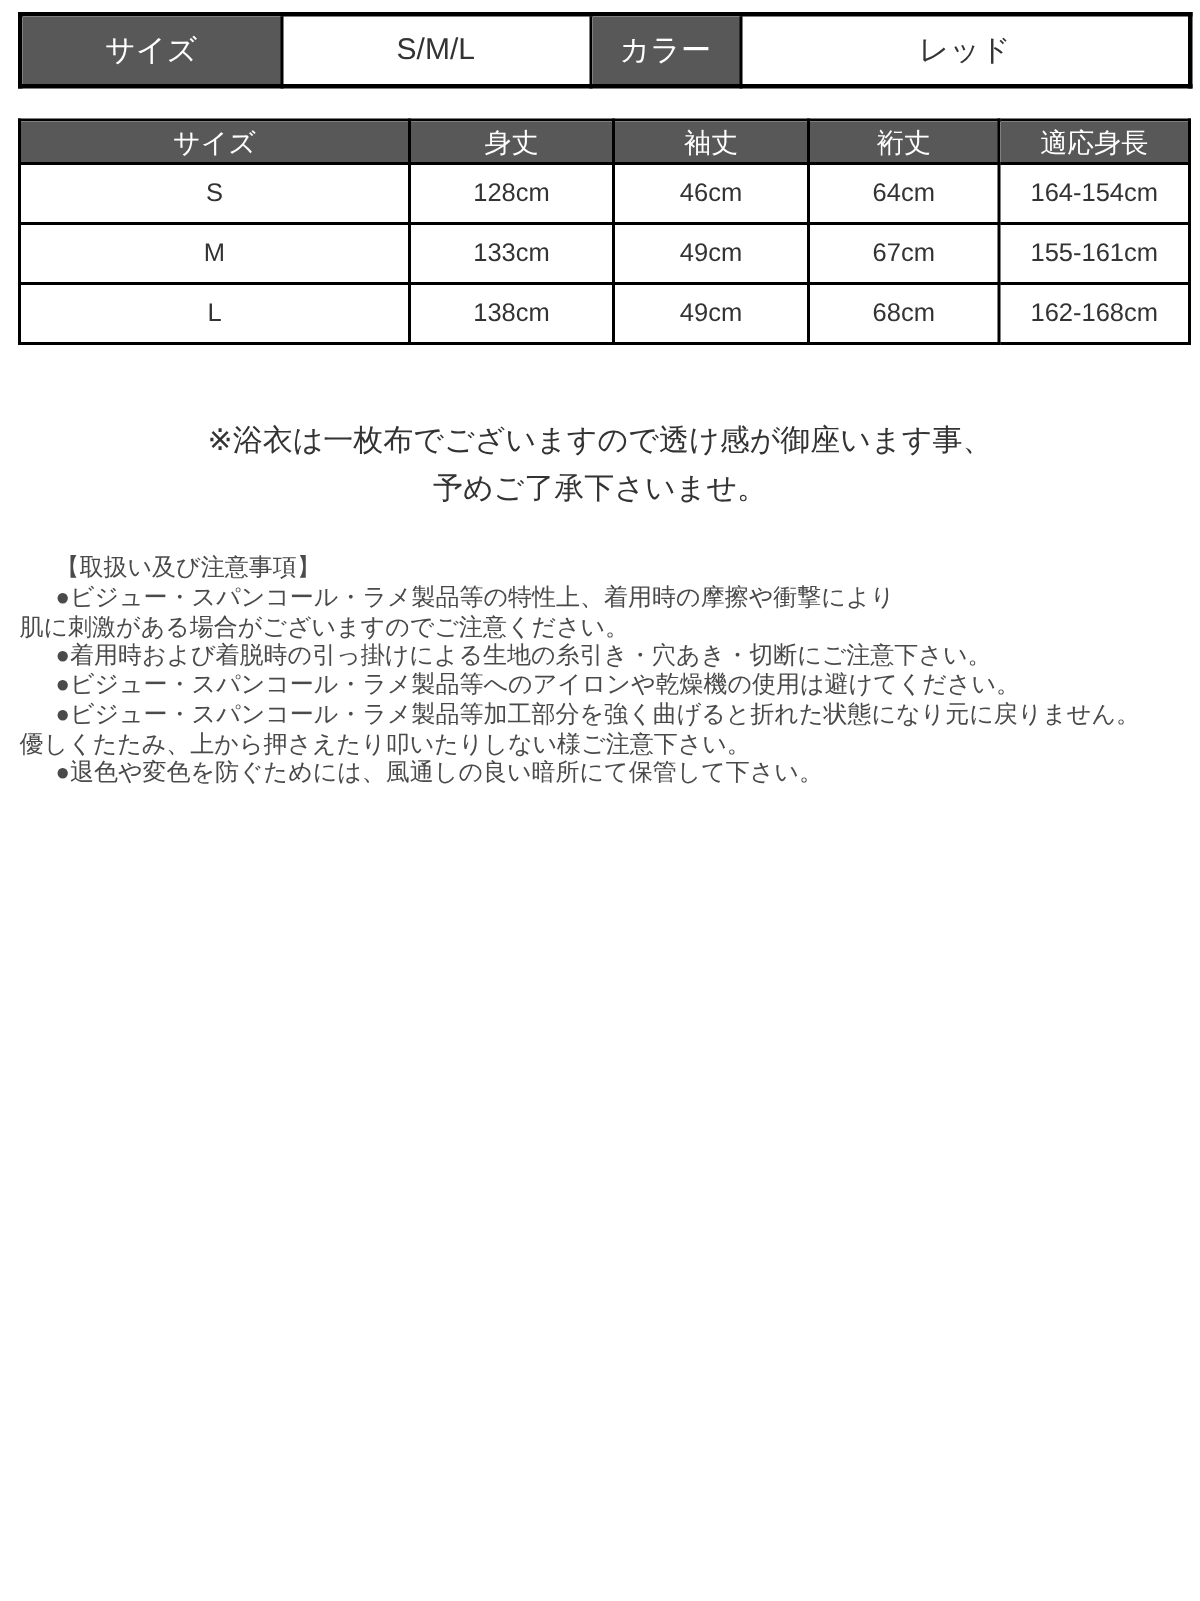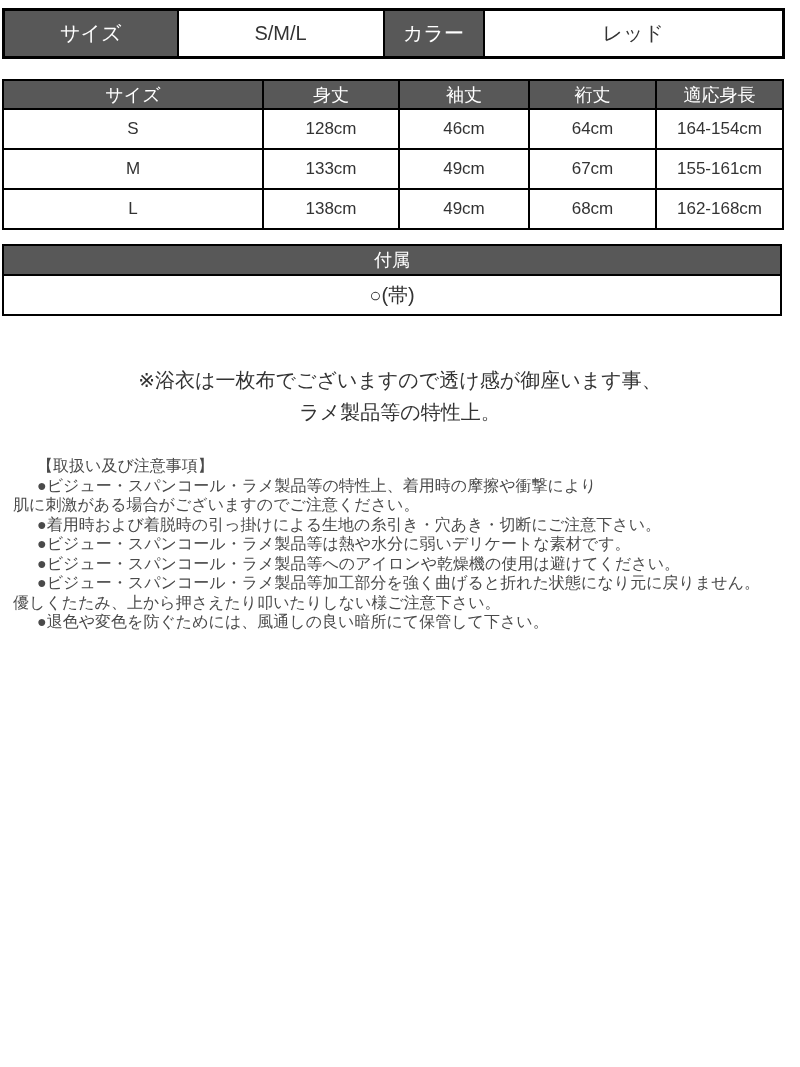--- a/index.html
+++ b/index.html
@@ -10,21 +10,21 @@
   body {
     width: 800px;
     height: 1067px;
     overflow: hidden;
     font-family: "Liberation Sans", "DejaVu Sans", sans-serif;
     color: #333333;
   }
   table {
     border-collapse: collapse;
     table-layout: fixed;
-    margin-left: 2px;
+    margin-left: 12px;
     width: 780px;
   }
   td, th {
     border: 2px solid #000000;
     text-align: center;
     vertical-align: middle;
     font-weight: normal;
     padding: 0;
     overflow: hidden;
     white-space: nowrap;
@@ -66,21 +66,21 @@
   }
   
   .care {
     margin-top: 28px;
     padding-left: 13px;
     font-size: 16px;
     line-height: 19.5px;
     color: #4a4a4a;
     white-space: nowrap;
   }
-  .care .indent { padding-left: 24px; }
+  .care .indent { padding-left: 24px; font-family: Liberation Mono, monospace; }
 </style>
 </head>
 <body>
 
 <div>
 
   <table class="t1">
     <colgroup>
       <col style="width:174px">
         <col style="width:206px">
@@ -130,41 +130,30 @@
     <tr>
       <td>L</td>
       <td>138cm</td>
       <td>49cm</td>
       <td>68cm</td>
       <td>162-168cm</td>
     </tr>
   </tbody>
     </table>
 
-  <table class="t3">
-    <tbody>
-        <tr>
-      <th class="dark">付属</th>
-    </tr>
-    <tr>
-      <td>○(帯)</td>
-    </tr>
-  </tbody>
-    </table>
 
   <div class="notice">
     <div>※浴衣は一枚布でございますので透け感が御座います事、</div>
-    <div>ラメ製品等の特性上。</div>
+    <div>予めご了承下さいませ。</div>
   </div>
 
   <div class="care">
     <div class="indent">【取扱い及び注意事項】</div>
     <div class="indent">●ビジュー・スパンコール・ラメ製品等の特性上、着用時の摩擦や衝撃により</div>
     <div>肌に刺激がある場合がございますのでご注意ください。</div>
     <div class="indent">●着用時および着脱時の引っ掛けによる生地の糸引き・穴あき・切断にご注意下さい。</div>
-    <div class="indent">●ビジュー・スパンコール・ラメ製品等は熱や水分に弱いデリケートな素材です。</div>
     <div class="indent">●ビジュー・スパンコール・ラメ製品等へのアイロンや乾燥機の使用は避けてください。</div>
     <div class="indent">●ビジュー・スパンコール・ラメ製品等加工部分を強く曲げると折れた状態になり元に戻りません。</div>
     <div>優しくたたみ、上から押さえたり叩いたりしない様ご注意下さい。</div>
     <div class="indent">●退色や変色を防ぐためには、風通しの良い暗所にて保管して下さい。</div>
   </div>
 
 </div>
 
 </body></html>

